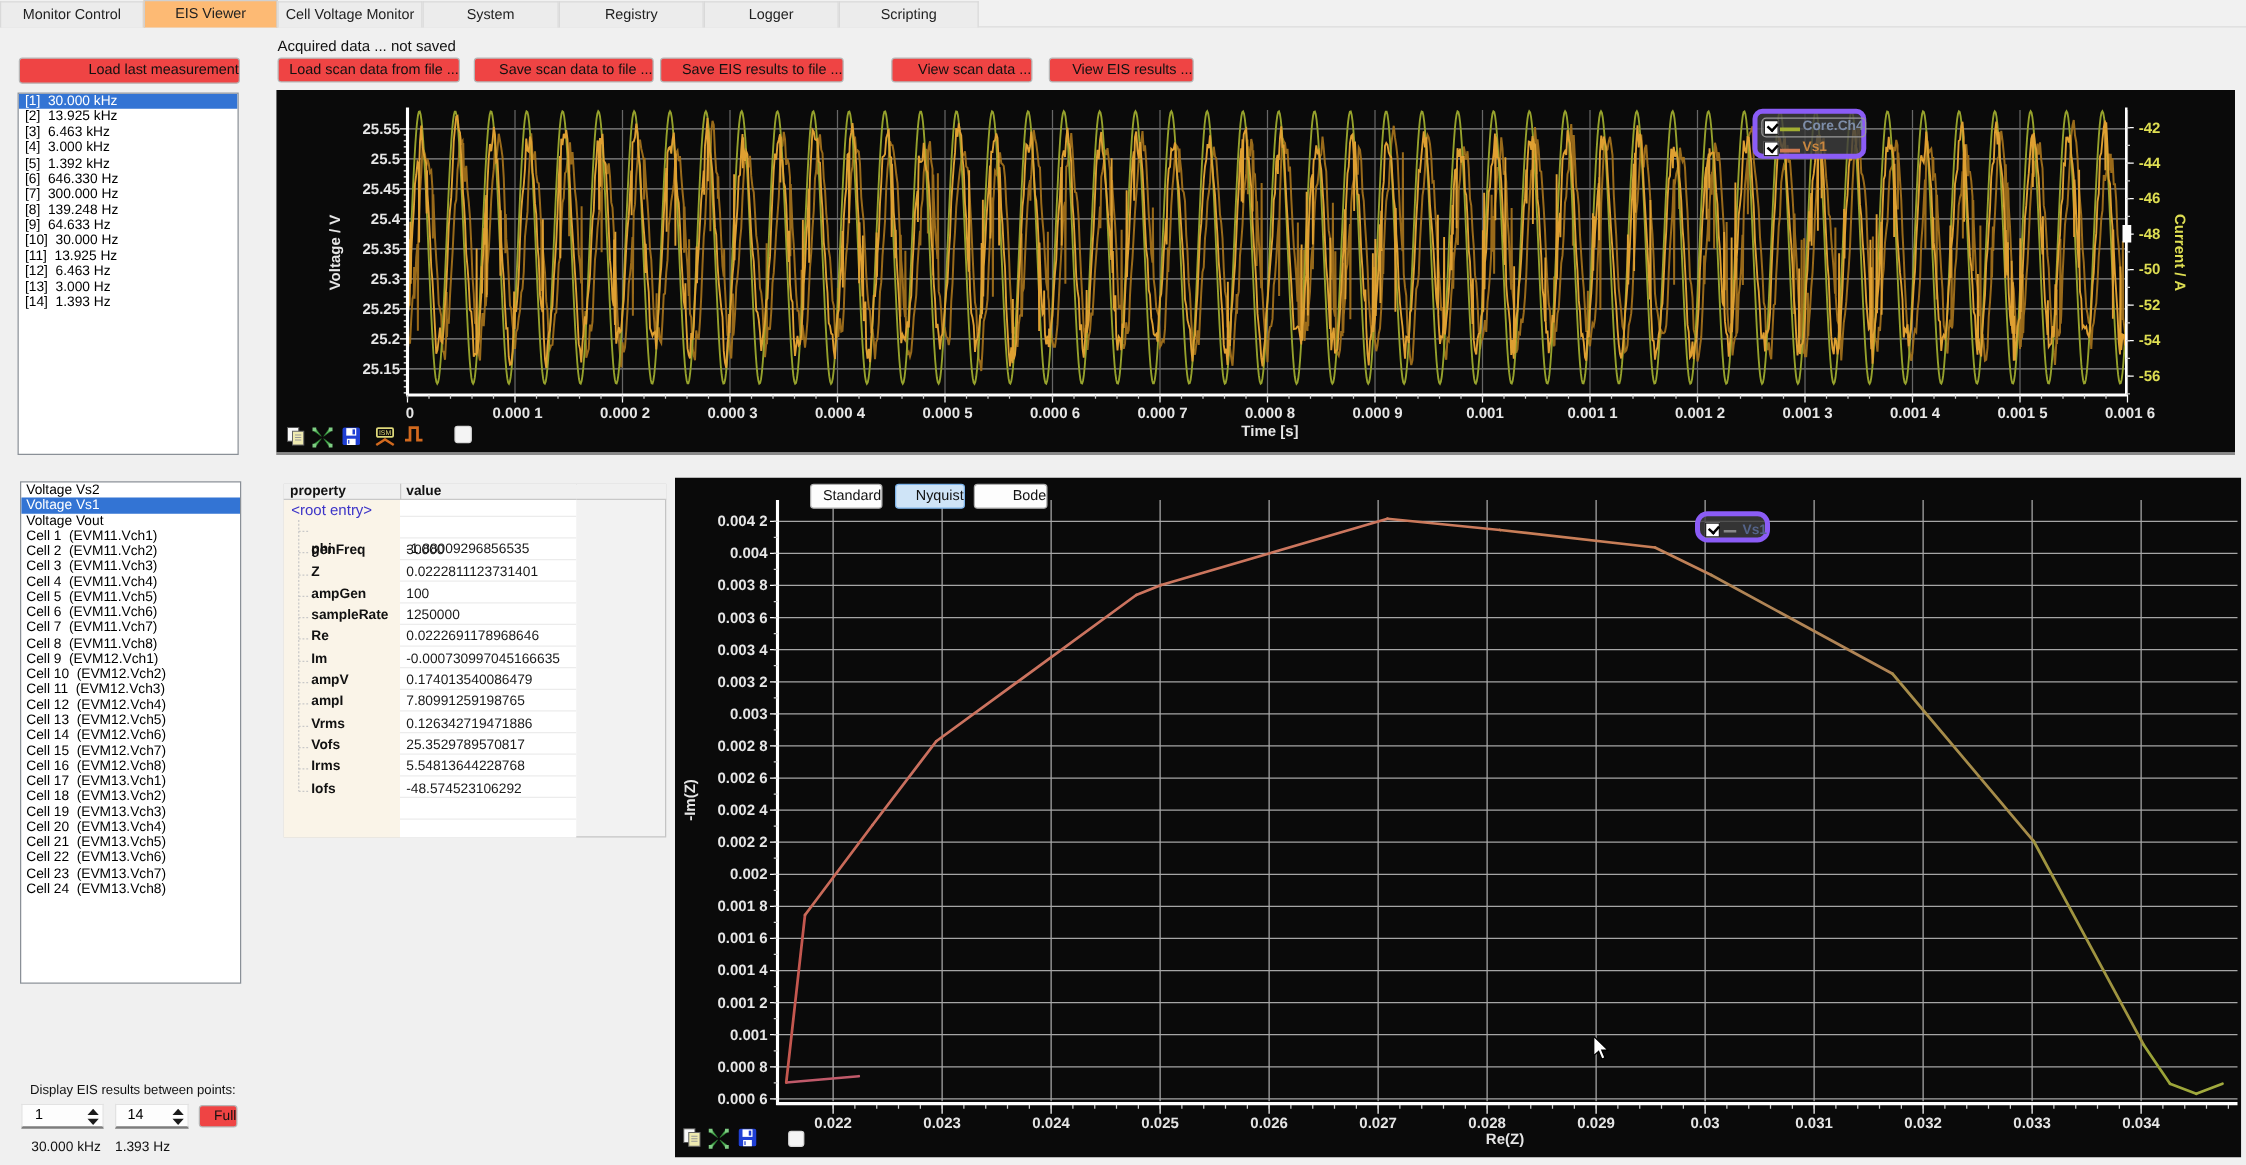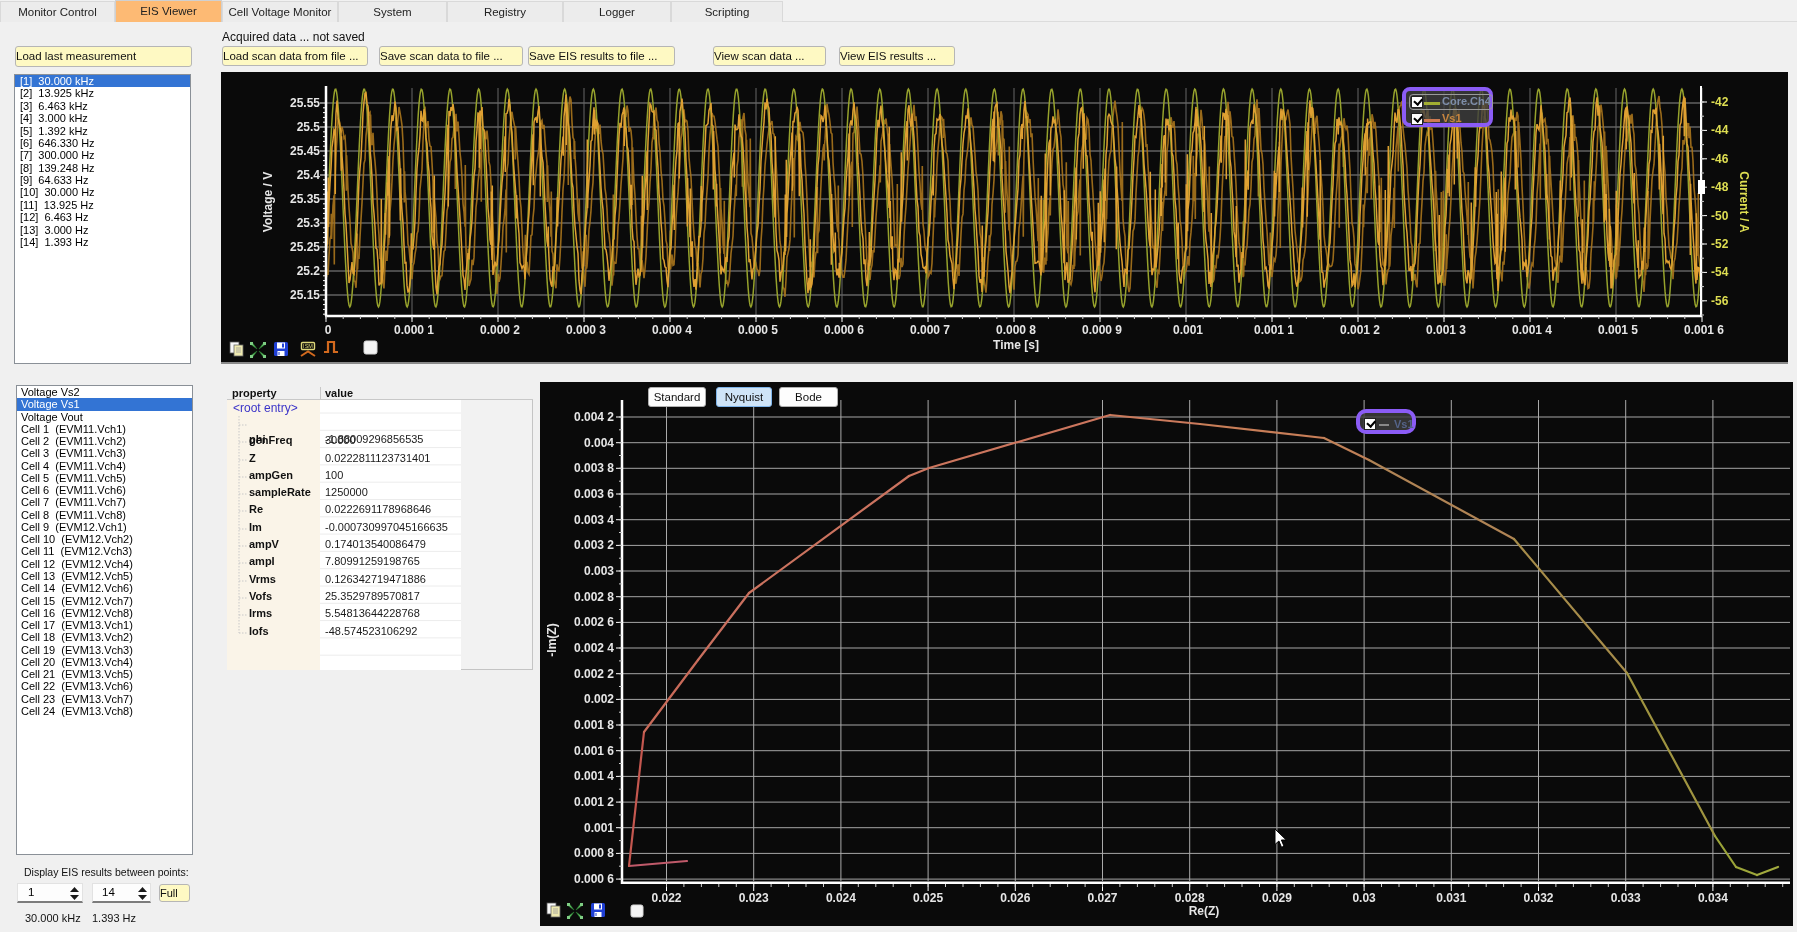--- a/index.html
+++ b/index.html
@@ -1,33 +1,33 @@
 <!DOCTYPE html>
 <html><head><meta charset="utf-8"><style>
 *{margin:0;padding:0;box-sizing:border-box}
 svg{filter:blur(0px)}
 body{-webkit-font-smoothing:antialiased;width:1797px;height:932px;position:relative;background:#f0f0f0;font-family:"Liberation Sans",sans-serif;overflow:hidden}
 .tabbar{position:absolute;left:0;top:0;width:1797px;height:22px;background:#f1f1f1;border-bottom:1px solid #dcdcdc}
 .tab{position:absolute;top:1px;height:21px;background:#ececec;border:1px solid #d9d9d9;border-bottom:none;font-size:11.5px;color:#222;text-align:center;line-height:20px}
 .tab.act{background:#fdba74;top:0;height:22px;border-color:#d0d0d0}
-.btn{position:absolute;background:#fef9c3;border:1px solid #b6b6b6;border-radius:3px;font-size:11.5px;color:#111;text-align:left}
+.btn{position:absolute;background:#ef4444;border:1px solid #b6b6b6;border-radius:3px;font-size:11.5px;color:#111;text-align:right}
 .acq{position:absolute;left:222px;top:30px;font-size:12px;color:#111}
 .lb{position:absolute;background:#ffffff;border:1px solid #8a9097;overflow:hidden}
 .li{height:12.38px;line-height:12.4px;font-size:11px;padding-left:5px;white-space:pre;color:#000}
 .li2{height:12.27px;line-height:12.3px;font-size:11px;padding-left:4px;white-space:pre;color:#000}
 .sel{background:#3374d4;color:#fff}
 .tl{font-size:12px;font-weight:bold;fill:#e6e6e6;font-family:"Liberation Sans",sans-serif}
 .tr{font-size:12px;font-weight:bold;fill:#dede52;font-family:"Liberation Sans",sans-serif}
 .ptw{position:absolute;left:227px;top:387px;width:306px;height:283px;background:#f2f2f2;border:1px solid #c4c4c4}
 .phead{position:absolute;left:0;top:0;height:13px;background:#f0f0f0;border-bottom:1px solid #c8c8c8;font-size:11px;font-weight:bold;color:#111}
 .prow{position:absolute;left:0;width:306px;height:17px;font-size:11px}
 .pk{position:absolute;left:22px;font-weight:bold;color:#111}
 .pv{position:absolute;left:98px;color:#1a1a1a;font-size:11px}
 .root{position:absolute;left:6px;font-weight:normal;color:#3c34c8;font-size:12px}
-.nbtn{position:absolute;height:20px;background:#fdfdfd;border:1px solid #b0b0b0;border-radius:3px;font-size:11.5px;color:#111;text-align:center;line-height:18px}
+.nbtn{position:absolute;height:20px;background:#fdfdfd;border:1px solid #b0b0b0;border-radius:3px;font-size:11.5px;color:#111;text-align:right;line-height:18px}
 .leg{position:absolute;background:rgba(62,62,62,0.82);border:4px solid #8b5cf6;border-radius:8px}
 .cb{display:inline-block;width:12px;height:12px;background:#fff;border:1px solid #222;position:relative;vertical-align:middle}
 .cb:after{content:"";position:absolute;left:2px;top:1px;width:6px;height:3.5px;border-left:2.4px solid #000;border-bottom:2.4px solid #000;transform:rotate(-48deg)}
 .sp{position:absolute;background:#fdfdfd;border:1px solid #e2e2e2;border-bottom:2px solid #7c7c7c;font-size:11.5px;color:#000}
 .tt{position:absolute;font-size:11px;color:#111}
 </style></head><body>
 <div class="tabbar">
     <div class="tab" style="left:0px;width:115px">Monitor Control</div>
     <div class="tab act" style="left:115px;width:107px">EIS Viewer</div>
     <div class="tab" style="left:222px;width:116px">Cell Voltage Monitor</div>
@@ -52,21 +52,21 @@
     <div class="li">[6]  646.330 Hz</div>
     <div class="li">[7]  300.000 Hz</div>
     <div class="li">[8]  139.248 Hz</div>
     <div class="li">[9]  64.633 Hz</div>
     <div class="li">[10]  30.000 Hz</div>
     <div class="li">[11]  13.925 Hz</div>
     <div class="li">[12]  6.463 Hz</div>
     <div class="li">[13]  3.000 Hz</div>
     <div class="li">[14]  1.393 Hz</div>
   </div>
-<div class="lb" style="left:16px;top:385px;width:177px;height:470px">
+<div class="lb" style="left:16px;top:385px;width:177px;height:402px">
     <div class="li2">Voltage Vs2</div>
     <div class="li2 sel">Voltage Vs1</div>
     <div class="li2">Voltage Vout</div>
     <div class="li2">Cell 1  (EVM11.Vch1)</div>
     <div class="li2">Cell 2  (EVM11.Vch2)</div>
     <div class="li2">Cell 3  (EVM11.Vch3)</div>
     <div class="li2">Cell 4  (EVM11.Vch4)</div>
     <div class="li2">Cell 5  (EVM11.Vch5)</div>
     <div class="li2">Cell 6  (EVM11.Vch6)</div>
     <div class="li2">Cell 7  (EVM11.Vch7)</div>

